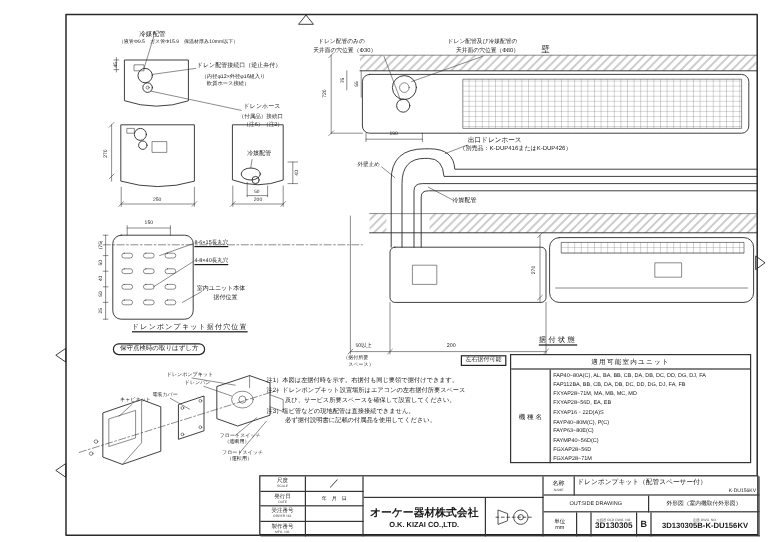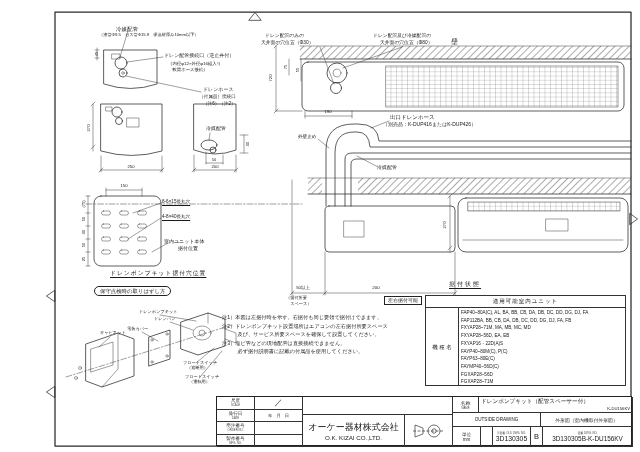--- a/index.html
+++ b/index.html
@@ -15,21 +15,21 @@
   .ln{stroke:#2a2a2a;stroke-width:.75;fill:none;stroke-linejoin:round;stroke-linecap:round;}
   .lnb{stroke-width:1.25;}
   .thin{stroke-width:.45;}
   .dsh{stroke-dasharray:6 2 1.5 2;}
   .pln{stroke:#333;stroke-width:.7;fill:none;}
   
   .tb{position:absolute;left:216px;top:396px;width:416px;height:50px;border:1px solid #222;box-sizing:border-box;background:#fff;}
   .tbc{position:absolute;border-right:.7px solid #333;border-bottom:.7px solid #333;box-sizing:border-box;overflow:hidden;
        display:flex;flex-direction:column;align-items:center;justify-content:center;text-align:center;}
   .sub{color:#444;}
-  .b{font-weight:normal;}
+  .b{font-weight:bold;}
 </style>
 </head>
 <body>
 
 <div class="sheet">
 
 <svg class="art" width="640" height="452" viewBox="0 0 640 452">
   <defs>
     <pattern id="h45" patternUnits="userSpaceOnUse" width="5" height="5" patternTransform="rotate(45)">
       <line x1="2.5" y1="0" x2="2.5" y2="5" stroke="#555" stroke-width="0.5"></line>

